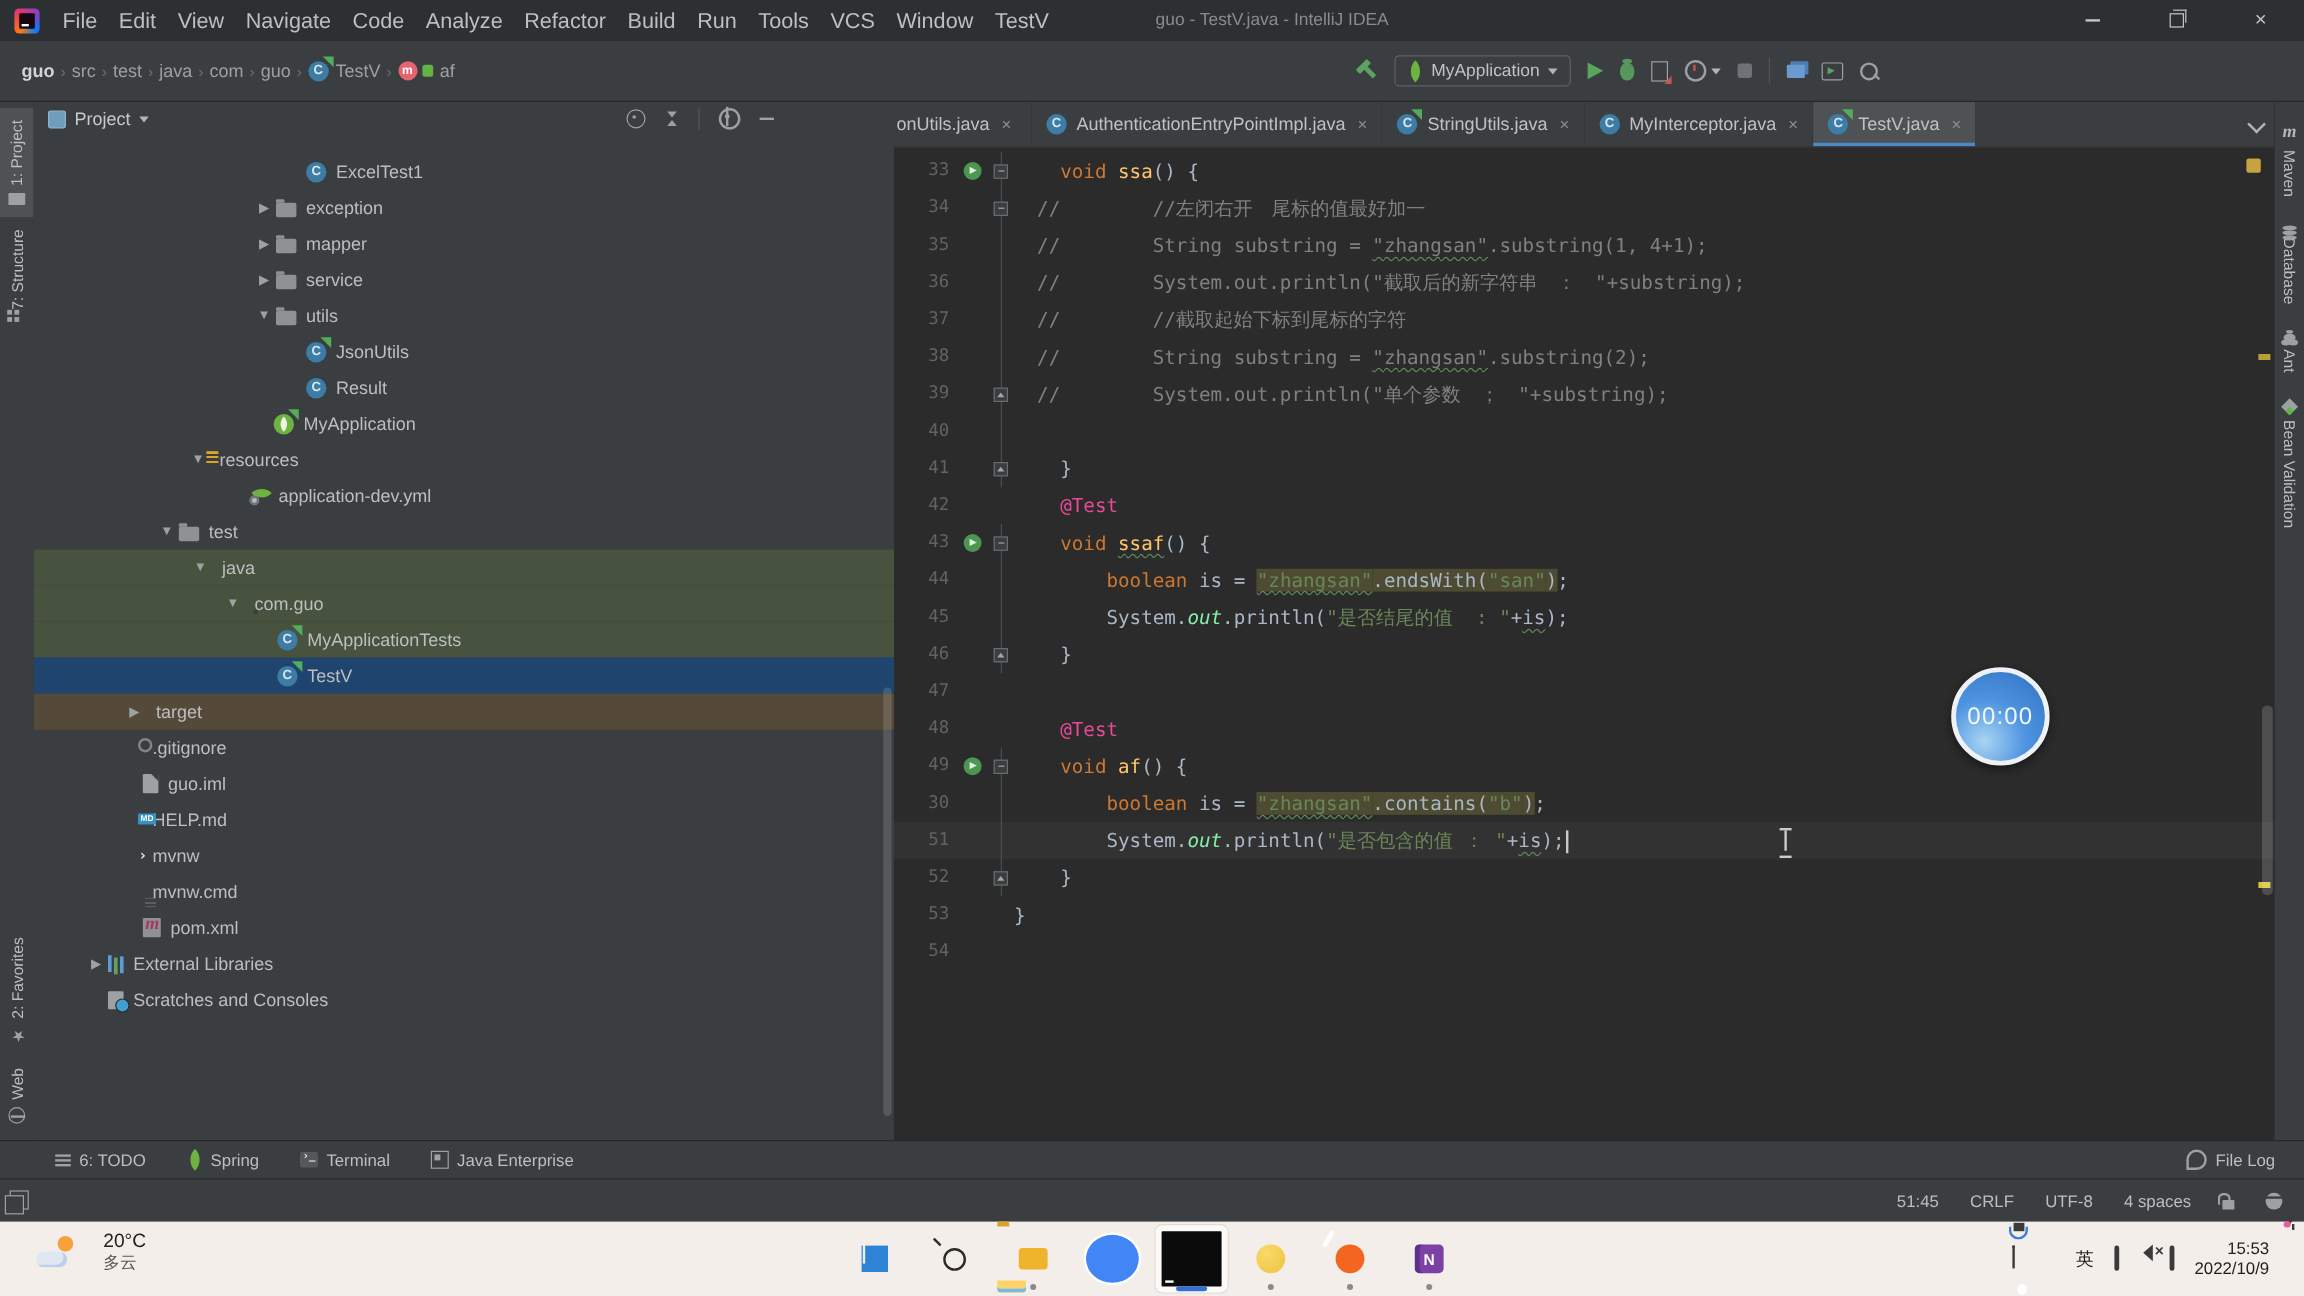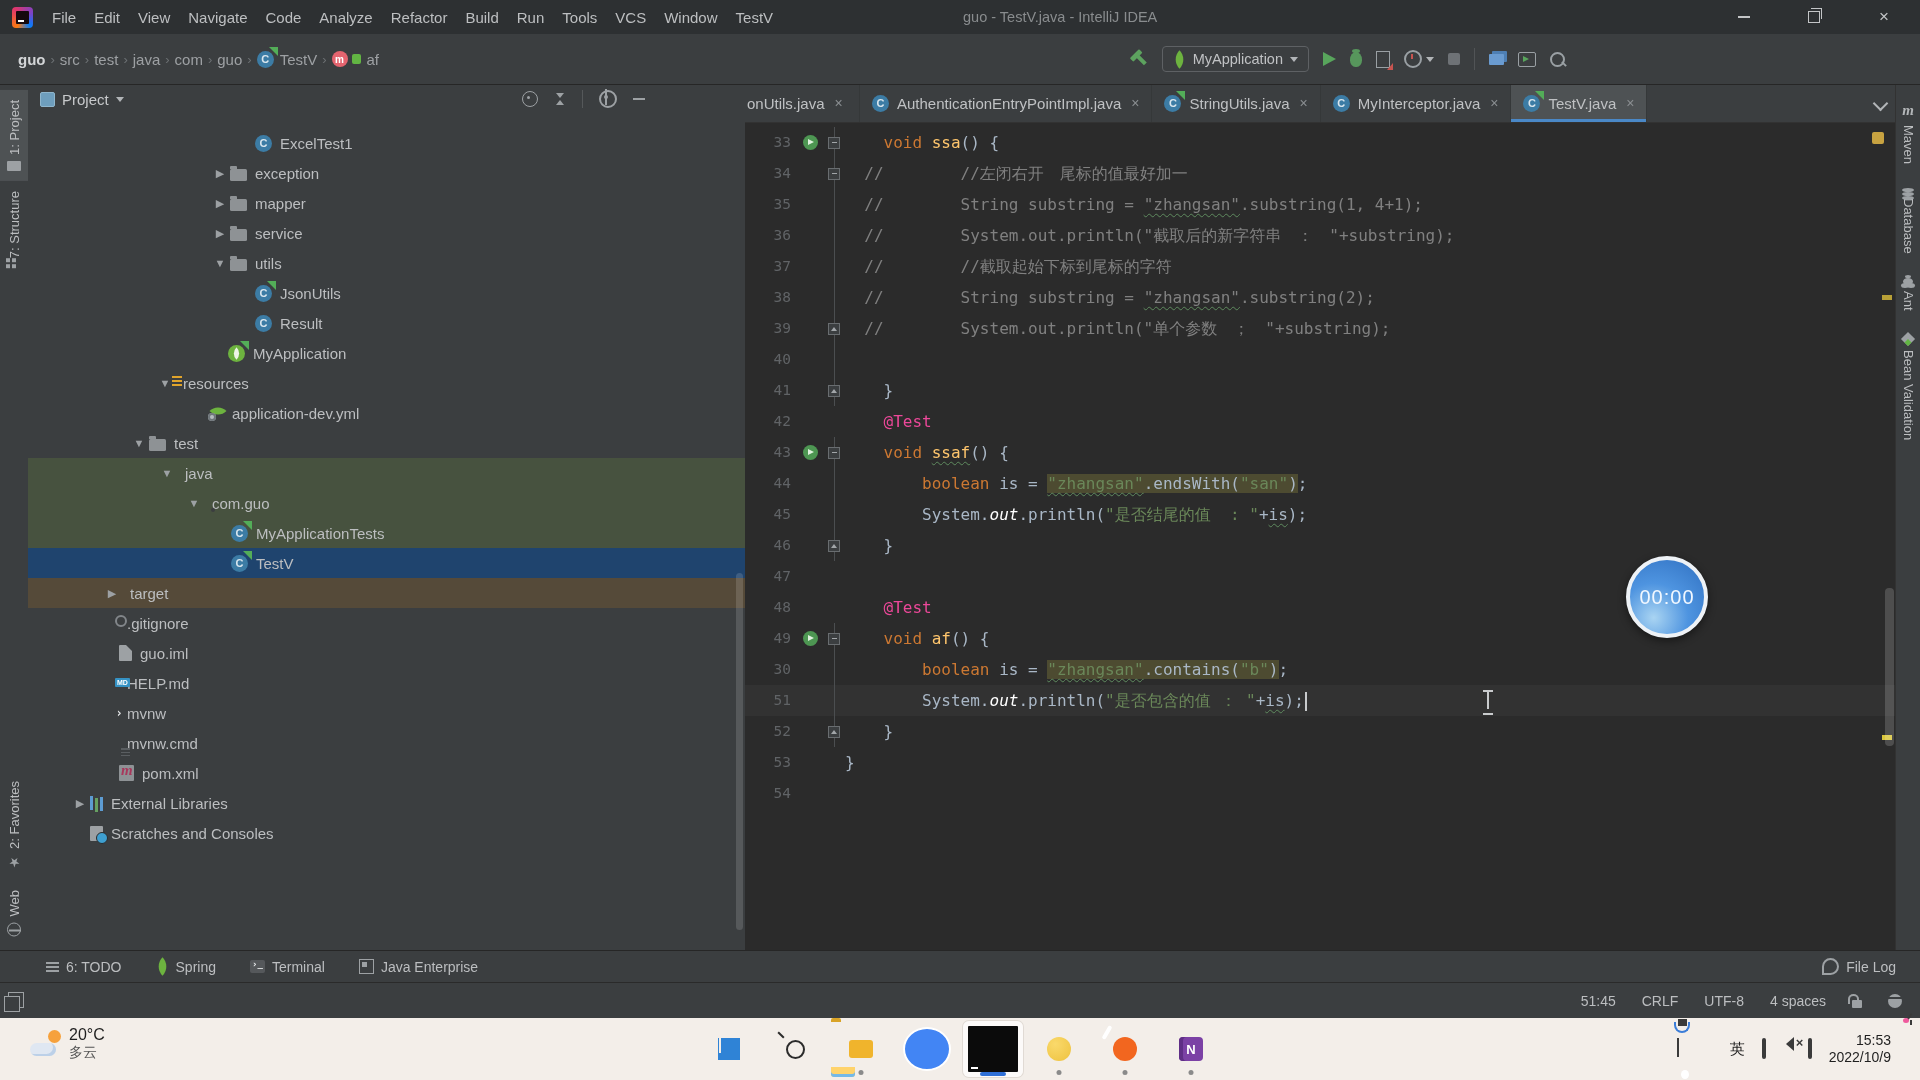--- a/index.html
+++ b/index.html
@@ -3,21 +3,21 @@
 <meta charset="utf-8">
 <style>
   html,body{margin:0;padding:0;width:1920px;height:1080px;overflow:hidden;background:#2b2b2b;
     font-family:"Liberation Sans","DejaVu Sans",sans-serif;}
   
   #titlebar{position:absolute;left:0;top:0;right:0;height:34px;background:#2d3032;display:flex;align-items:center;z-index:5}
   .idea-logo{width:21px;height:21px;border-radius:4px;margin:0 10px 0 12px;flex:none;position:relative;
     background:conic-gradient(from 210deg,#f97a12,#e1366b 30%,#7a43c9 60%,#087cfa 80%,#f97a12);}
   .idea-logo::after{content:"";position:absolute;inset:4px;background:#15090e;border-radius:1px}
   .idea-logo::before{content:"";position:absolute;left:6px;bottom:6px;width:6px;height:2px;background:#fff;z-index:1}
-  .menu-item{padding:0 9px;height:100%;display:flex;align-items:center;font-size:15px;color:#bdbfc1}
+  .menu-item{padding:0 9px;height:100%;display:flex;align-items:center;font-size:18px;color:#bdbfc1}
   #win-title{position:absolute;left:963px;top:0;height:34px;display:flex;align-items:center;font-size:14.5px;color:#898c8e}
   .wbtn{position:absolute;top:0;width:56px;height:34px;display:flex;align-items:center;justify-content:center;color:#c3c5c7}
   .w-min i{display:block;width:12px;height:1.5px;background:#c3c5c7}
   .w-max i{display:block;width:10px;height:10px;border:1.5px solid #c3c5c7;position:relative}
   .w-max i::after{content:"";position:absolute;left:2px;top:-4px;width:10px;height:10px;border:1.5px solid #c3c5c7;border-bottom:none;border-left:none}
   .w-close{font-size:17px}
   
   #navbar{position:absolute;left:0;top:34px;right:0;height:50px;background:#3b3e40;border-bottom:1px solid #262626;z-index:4}
   #crumbs{position:absolute;left:18px;top:0;height:100%;display:flex;align-items:center;gap:5px;font-size:15px;color:#9da0a3}
   .crumb.b{font-weight:bold;color:#d3d5d7}
@@ -60,40 +60,40 @@
   .g-run{width:26px;flex:none;display:flex;align-items:center;justify-content:center}
   .g-fold{width:22px;flex:none;display:flex;align-items:center;justify-content:center;position:relative}
   .fl .g-fold{background:linear-gradient(#4b4e50,#4b4e50) 50% 0/1px 100% no-repeat}
   .fm{width:10px;height:10px;background:#3b3e40;border:1px solid #696d70;display:flex;align-items:center;justify-content:center;z-index:1}
   .fm-m::after{content:"";width:5px;height:1.5px;background:#a2a6a9}
   .fm-e::after{content:"";width:0;height:0;border-left:3px solid transparent;border-right:3px solid transparent;border-bottom:4px solid #a2a6a9}
   .grun{width:15px;height:15px;border-radius:50%;background:#4D9652;position:relative}
   .grun::after{content:"";position:absolute;left:5.5px;top:4px;border-left:6px solid #dff0de;border-top:3.5px solid transparent;border-bottom:3.5px solid transparent}
   .cline pre{margin:0;white-space:pre;flex:1;color:#a9b7c6}
   .pln{color:#a9b7c6}.kw{color:#cc7832}.decl{color:#ffc66d}.ann{color:#ec4899}.str{color:#6a8759}.cmt{color:#808080}
-  .fld{color:#ffffff;font-style:italic}
+  .fld{color:#86efac;font-style:italic}
   .typo{text-decoration:underline;text-decoration-style:wavy;text-decoration-color:#5e8a5e;text-underline-offset:3px;text-decoration-thickness:1px}
   .hl{background:#4d4b31}
   .caret{display:inline-block;width:2px;height:19px;background:#c8cacc;vertical-align:middle;margin-left:1px}
   #insp-square{position:absolute;right:12px;top:48px;width:12px;height:12px;background:#c8a341;border-radius:2px}
   .stripe-mark{position:absolute;right:4px;width:10px;height:5px;background:#b8a037}
   #escroll{position:absolute;right:2px;top:504px;width:9px;height:158px;border-radius:4px;background:rgba(255,255,255,.17)}
   #ibeam{position:absolute;left:738px;top:606px;width:10px;height:21px;border-top:2px solid #c9cbcd;border-bottom:2px solid #c9cbcd}
   #ibeam::after{content:"";position:absolute;left:4px;top:0;width:2px;height:17px;background:#c9cbcd}
   
   #toolbar-bottom{position:absolute;left:0;right:0;top:950px;height:32px;background:#3b3e40;border-top:1px solid #262626;display:flex;align-items:center;gap:34px;padding-left:46px;font-size:14px;color:#bcbec0;box-sizing:border-box}
   .bitem{display:flex;align-items:center;gap:7px}
   #eventlog{position:absolute;right:24px;display:flex;align-items:center;gap:7px}
   #statusbar{position:absolute;left:0;right:0;top:982px;height:36px;background:#3b3e40;border-top:1px solid #2a2a2a;font-size:14px;color:#bcbec0}
   #status-right{position:absolute;right:18px;top:0;height:100%;display:flex;align-items:center;gap:26px}
   #status-left-icon{position:absolute;left:8px;top:9px;width:14px;height:14px;border:1.5px solid #9da1a4}
   #status-left-icon::after{content:"";position:absolute;left:-5px;top:3px;width:14px;height:14px;border:1.5px solid #9da1a4;background:#3b3e40}
   
   #taskbar{position:absolute;left:0;right:0;top:1018px;height:62px;background:#f3eee9;z-index:6}
-  #weather{position:absolute;left:30px;top:8px;display:flex;align-items:center;gap:5px;color:#2b2b2b}
+  #weather{position:absolute;left:30px;top:8px;display:flex;align-items:center;gap:22px;color:#2b2b2b}
   #weather .t{font-size:16px;color:#1f1f1f}
   #weather .d{font-size:14px;color:#555}
   #apps{position:absolute;left:50%;transform:translateX(-50%);top:0;height:62px;display:flex;gap:6px;align-items:center}
   .app{width:60px;height:56px;display:flex;align-items:center;justify-content:center;position:relative;border-radius:6px}
   .app.active{background:rgba(255,255,255,.7);box-shadow:0 0 0 1px #e0dad4}
   .app.active::after{content:"";position:absolute;bottom:1px;left:50%;transform:translateX(-50%);width:26px;height:4px;border-radius:2px;background:#2f6fd6}
   .app.dot::after{content:"";position:absolute;bottom:2px;left:50%;transform:translateX(-50%);width:5px;height:5px;border-radius:50%;background:#8a8a8a}
   #tray{position:absolute;right:12px;top:0;height:62px;display:flex;align-items:center;gap:17px;color:#3a3a3a}
   #clockblk{text-align:right;font-size:14px;color:#1f1f1f;line-height:17px}
   

